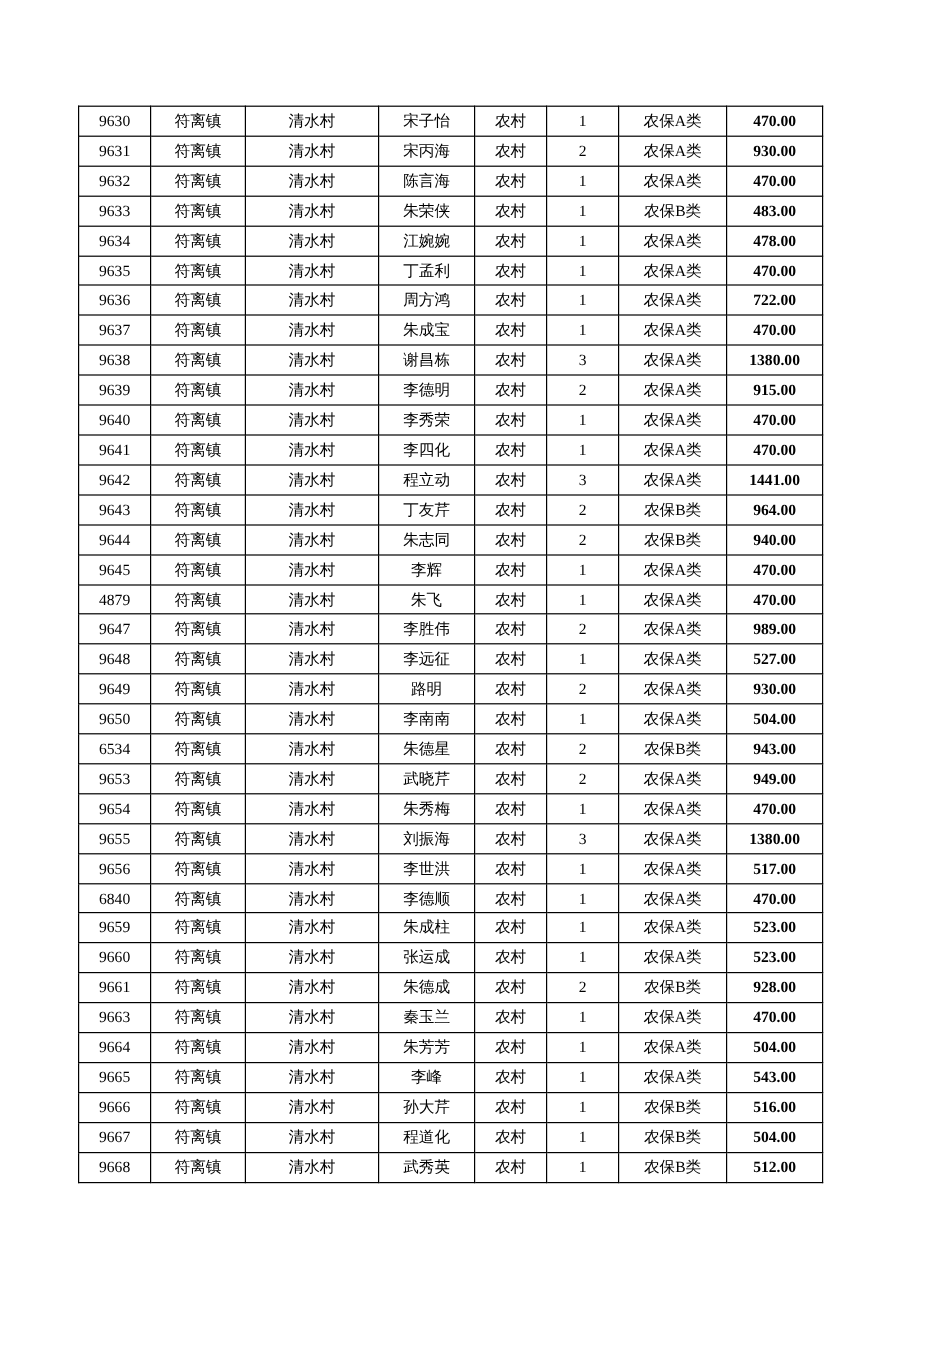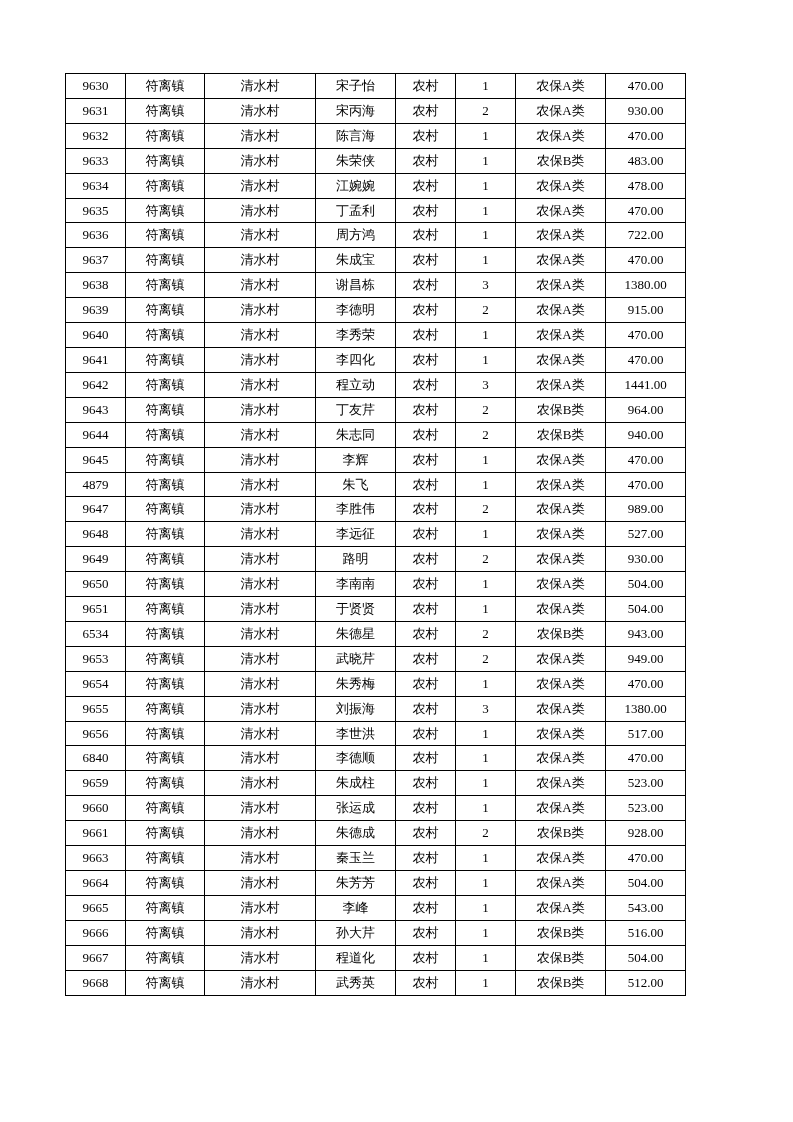--- a/index.html
+++ b/index.html
@@ -16,40 +16,41 @@
   .page {
     position: relative;
     width: 793px;
     height: 1122px;
     background: #ffffff;
     overflow: hidden;
   }
   table.data-table {
     position: absolute;
     left: 65px;
-    top: 73px;
+    top: 88px;
     width: 620px;
     border-collapse: collapse;
     table-layout: fixed;
   }
   table.data-table td {
     border: 1px solid #000000;
     height: 23.9px;
     padding: 0;
     font-size: 13px;
     line-height: 23.9px;
     text-align: center;
     vertical-align: middle;
     white-space: nowrap;
     overflow: hidden;
     color: #000000;
   }
   td.col-amount {
     text-align: right;
     padding-right: 19px;
+    font-weight: bold;
   }
   td.col-serial {
     font-size: 13px;
   }
 </style>
 </head>
 <body>
 
 <div class="page">
   <table class="data-table">
@@ -268,30 +269,20 @@
           <td class="col-serial">9650</td>
           <td class="col-town">符离镇</td>
           <td class="col-village">清水村</td>
           <td class="col-name">李南南</td>
           <td class="col-household">农村</td>
           <td class="col-count">1</td>
           <td class="col-insurance">农保A类</td>
           <td class="col-amount">504.00</td>
         </tr>
         <tr>
-          <td class="col-serial">9651</td>
-          <td class="col-town">符离镇</td>
-          <td class="col-village">清水村</td>
-          <td class="col-name">于贤贤</td>
-          <td class="col-household">农村</td>
-          <td class="col-count">1</td>
-          <td class="col-insurance">农保A类</td>
-          <td class="col-amount">504.00</td>
-        </tr>
-        <tr>
           <td class="col-serial">6534</td>
           <td class="col-town">符离镇</td>
           <td class="col-village">清水村</td>
           <td class="col-name">朱德星</td>
           <td class="col-household">农村</td>
           <td class="col-count">2</td>
           <td class="col-insurance">农保B类</td>
           <td class="col-amount">943.00</td>
         </tr>
         <tr>

